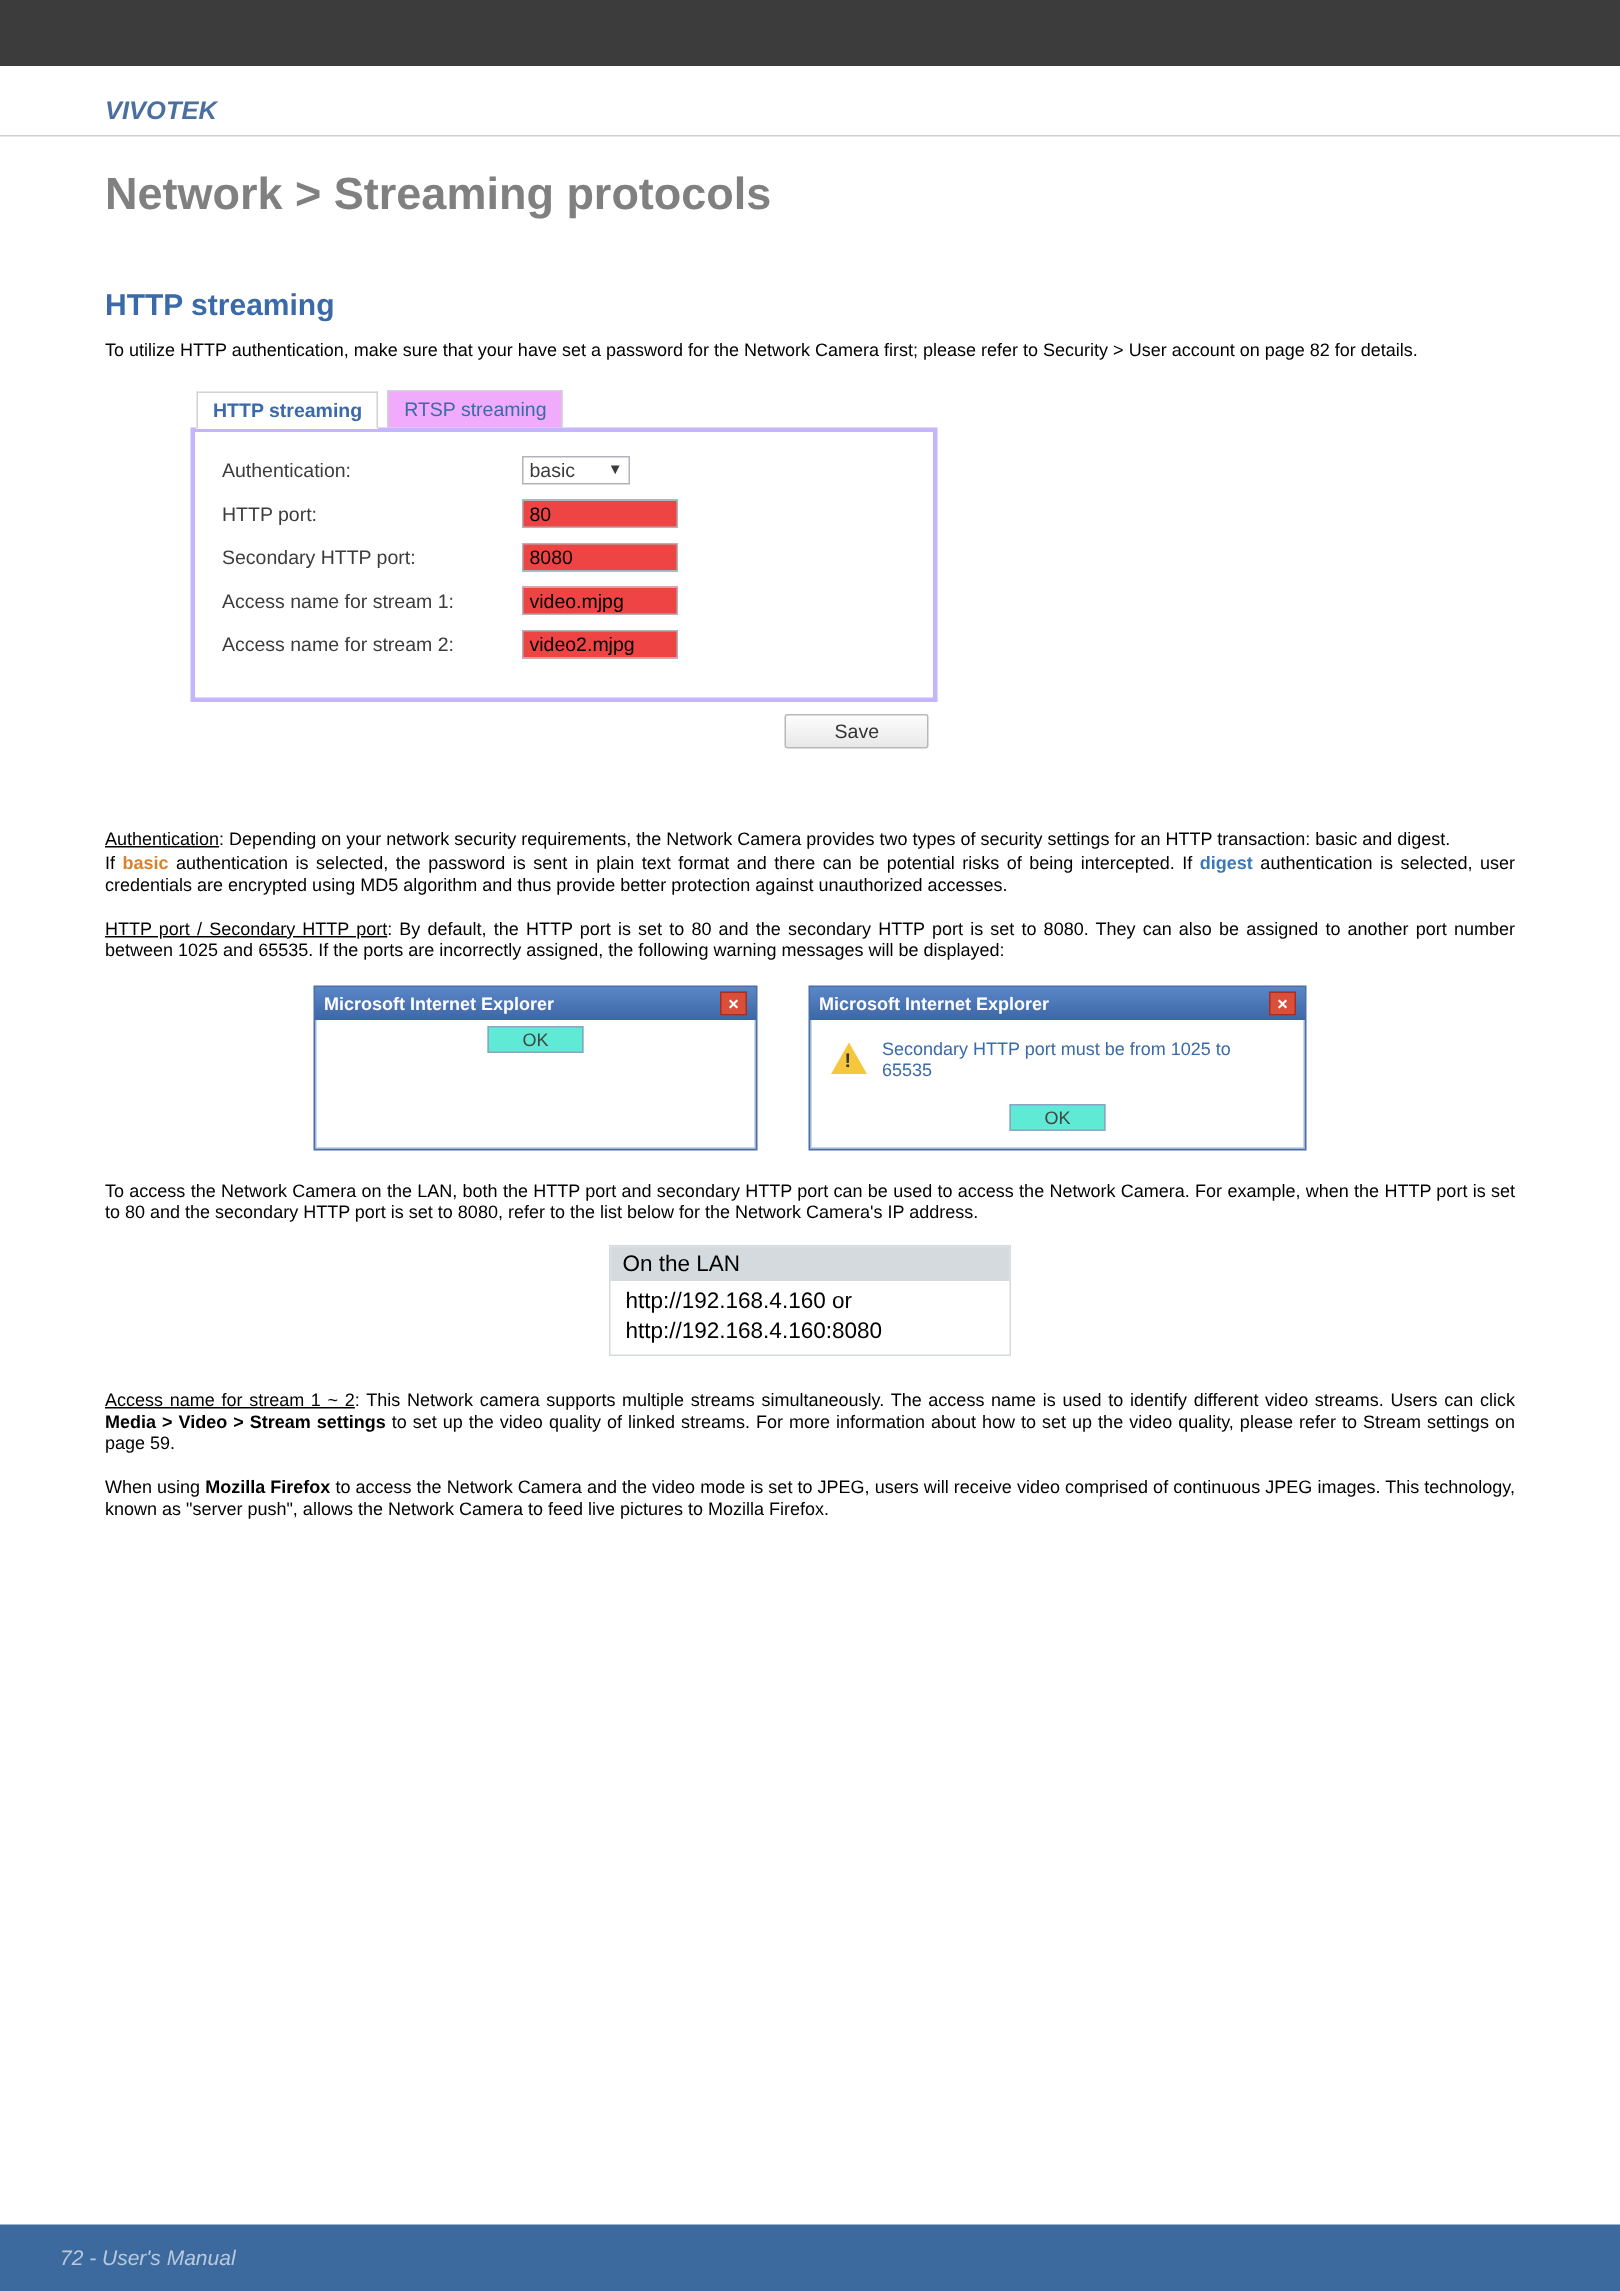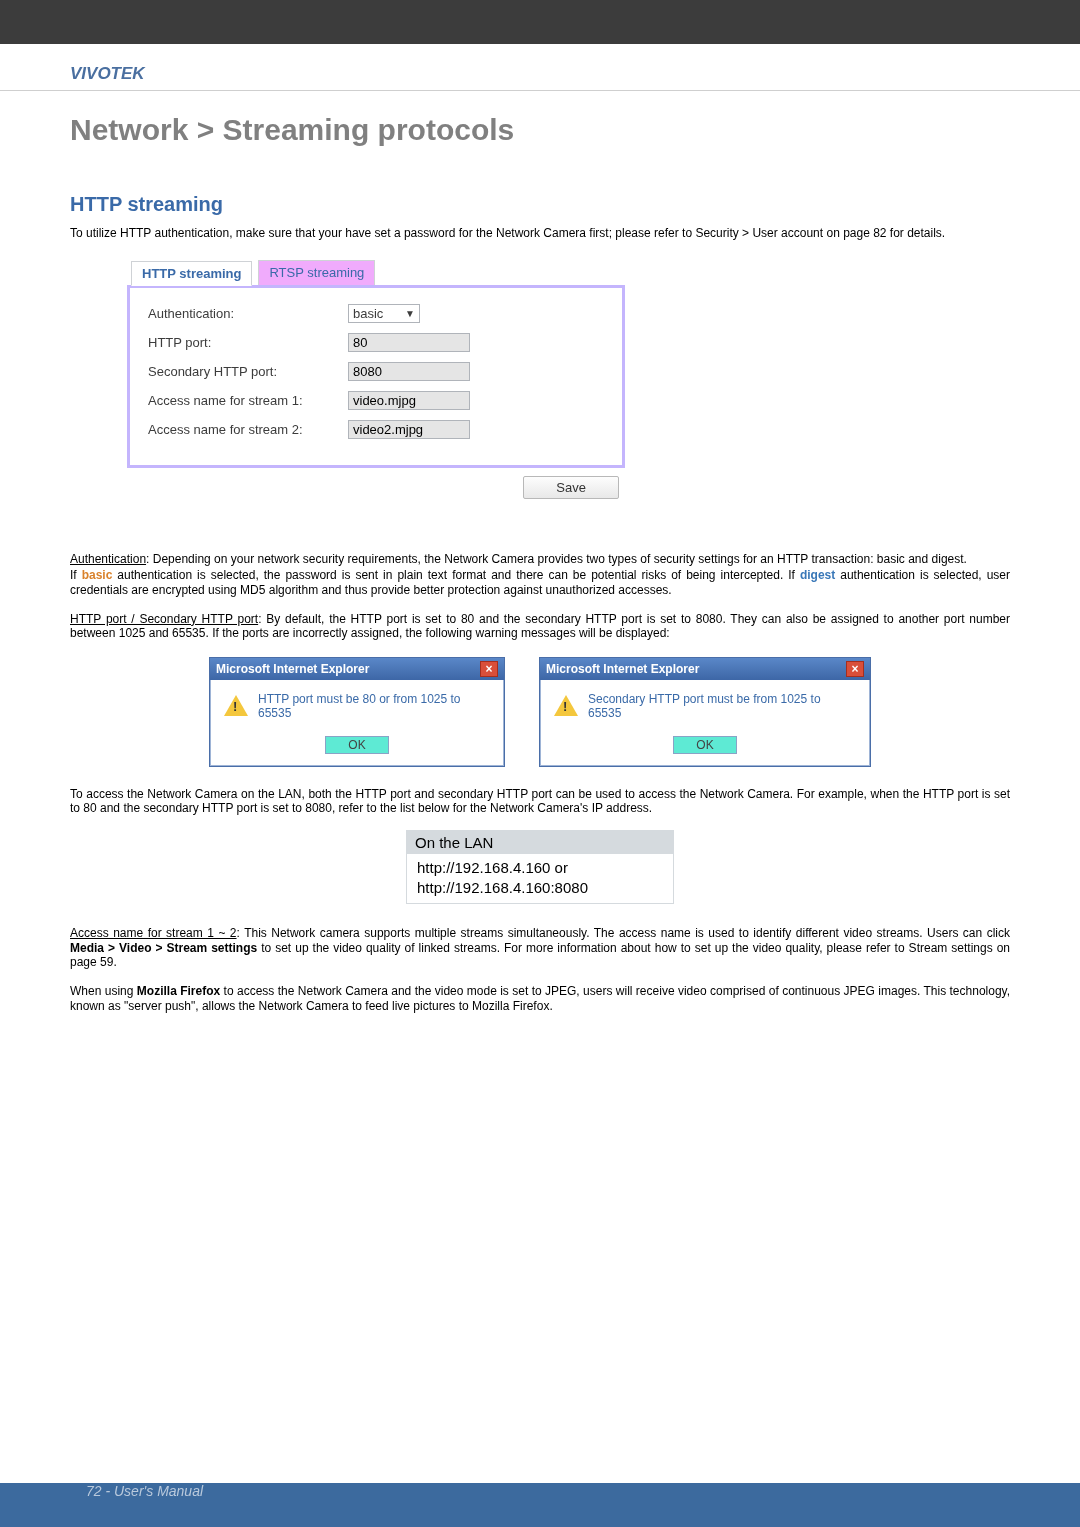--- a/index.html
+++ b/index.html
@@ -89,25 +89,25 @@
   }
   .field-row .val-select {
     width: 72px;
     padding: 1px 4px;
     border: 1px solid #b0b4ba;
     background: #fff;
     font-size: 13px;
     display:flex; justify-content:space-between; align-items:center;
   }
   .field-row input.val {
-    width: 122px;
+    width: 104px;
     padding: 1px 4px;
     border: 1px solid #b0b4ba;
     font-size: 13px;
-    background:#e5e5e5;
+    background:#ef4444;
   }
   .save-row { text-align: right; padding: 8px 6px 6px 0;}
   .save-btn {
     background: linear-gradient(#fdfdfd, #e8e8e8);
     border: 1px solid #b8b8b8;
     border-radius: 2px;
     padding: 3px 32px;
     font-size: 13px;
     color:#333;
   }
@@ -188,22 +188,22 @@
   .lan-body {
     padding: 4px 10px 6px 10px;
     line-height: 1.3;
   }
 
   .footer {
     position: absolute;
     left: 0; right: 0; bottom: 0;
     height: 44px;
     background: #3c6a9e;
-    display:flex; align-items:flex-start;
-    padding-left: 86px;
+    display:flex; align-items:center;
+    padding-left: 40px;
   }
   .footer span {
     color: #b9c9dc;
     font-style: italic;
     font-size: 14px;
   }
   .chev { font-size:10px; }
 </style>
 </head>
 <body>
@@ -271,24 +271,20 @@
       <span class="u">HTTP port / Secondary HTTP port</span><span>: By default, the HTTP port is set to 80 and the secondary HTTP port is set to 8080. They can also be assigned to another port number between 1025 and 65535. If the ports are incorrectly assigned, the following warning messages will be displayed:</span>
     </p>
   </div>
 
   <div class="dialogs">
     <div class="dlg dlg1">
       <div class="dlg-title">
         <span>Microsoft Internet Explorer</span>
         <span class="dlg-close">×</span>
       </div>
-      <div class="dlg-body">
-        <div class="warn-icon"></div>
-        <div class="dlg-msg">HTTP port must be 80 or from 1025 to 65535</div>
-      </div>
       <div class="dlg-foot"><button class="dlg-ok">OK</button></div>
     </div>
     <div class="dlg dlg2">
       <div class="dlg-title">
         <span>Microsoft Internet Explorer</span>
         <span class="dlg-close">×</span>
       </div>
       <div class="dlg-body">
         <div class="warn-icon"></div>
         <div class="dlg-msg">Secondary HTTP port must be from 1025 to 65535</div>

